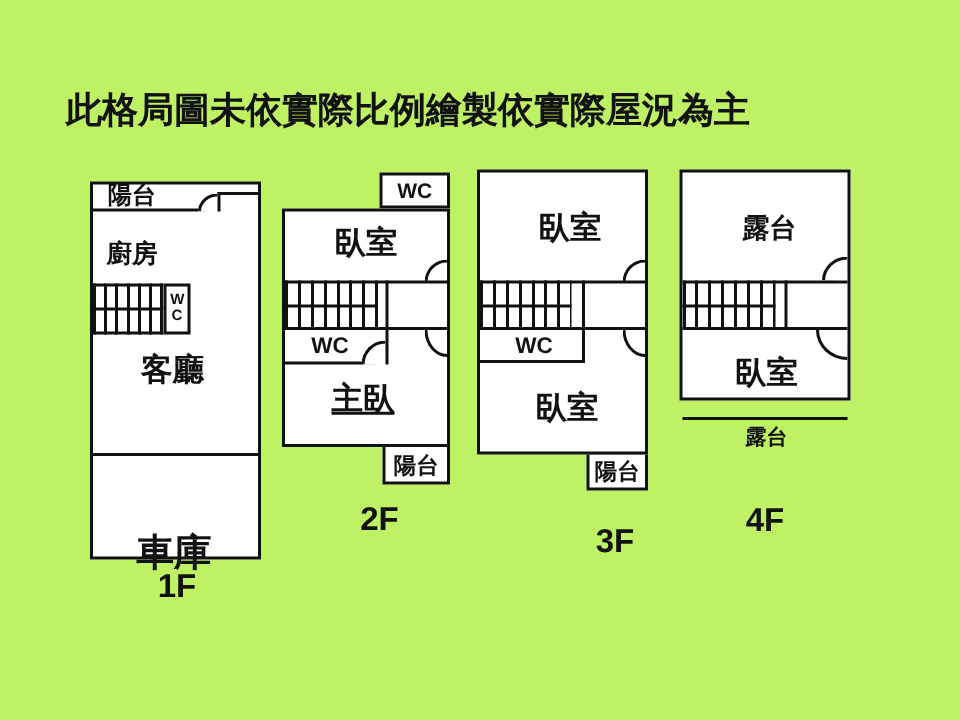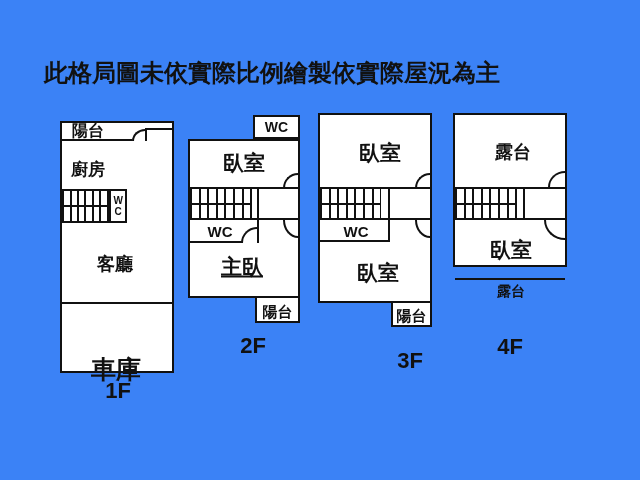--- a/index.html
+++ b/index.html
@@ -1,17 +1,17 @@
 <!DOCTYPE html>
 <html><head>
 <meta charset="utf-8">
 <style>
   html,body { margin:0; padding:0; background:#ffffff; }
   .canvas {
-    position:relative; width:640px; height:480px; background:#3b82f6; overflow:hidden;
+    position:relative; width:640px; height:480px; background:#bef264; overflow:hidden;
     font-family:"Liberation Sans","DejaVu Sans",sans-serif; color:#111;
   }
   .title {
     position:absolute; left:44px; top:57px; font-size:24px; font-weight:700;
     letter-spacing:0px; white-space:nowrap; color:#111;
   }
   .plan { position:absolute; border:2px solid #111; box-sizing:border-box; background:#fff; }
   .wall { position:absolute; background:#111; }
   .box  { position:absolute; border:2px solid #111; box-sizing:border-box; background:#fff; }
   .lbl  {
@@ -46,21 +46,21 @@
     <div class="lbl" style="left:26px; top:46px; font-size:17px;">廚房</div>
 
     <div class="treads1" style="left:0; top:66px; width:47px; height:34px;"></div>
     <div class="wall" style="left:0; top:66px; width:47px; height:2px;"></div>
     <div class="wall" style="left:0; top:82px; width:47px; height:2px;"></div>
     <div class="wall" style="left:0; top:98px; width:47px; height:2px;"></div>
 
     <div class="box" style="left:47px; top:66px; width:18px; height:34px;">
       <div class="wc-stack" style="word-break:break-all; width:9px;">WC</div>
     </div>
-    <div class="lbl" style="left:53px; top:141px; font-size:18px;">客廳</div>
+    <div class="lbl" style="left:53px; top:124px; font-size:21px;">客廳</div>
 
     <div class="wall" style="left:0; top:179px; width:110px; height:2px;"></div>
     <div class="lbl" style="left:54px; top:218px; font-size:25px;margin-top:28px;">車庫</div>
   </div>
   <div class="floor-label" style="left:118px; top:391px;">1F</div>
 
   <div class="box" style="left:253px; top:115px; width:47px; height:24px;">
     <div class="lbl" style="left:50%; top:50%; font-size:14px;">WC</div>
   </div>
 

